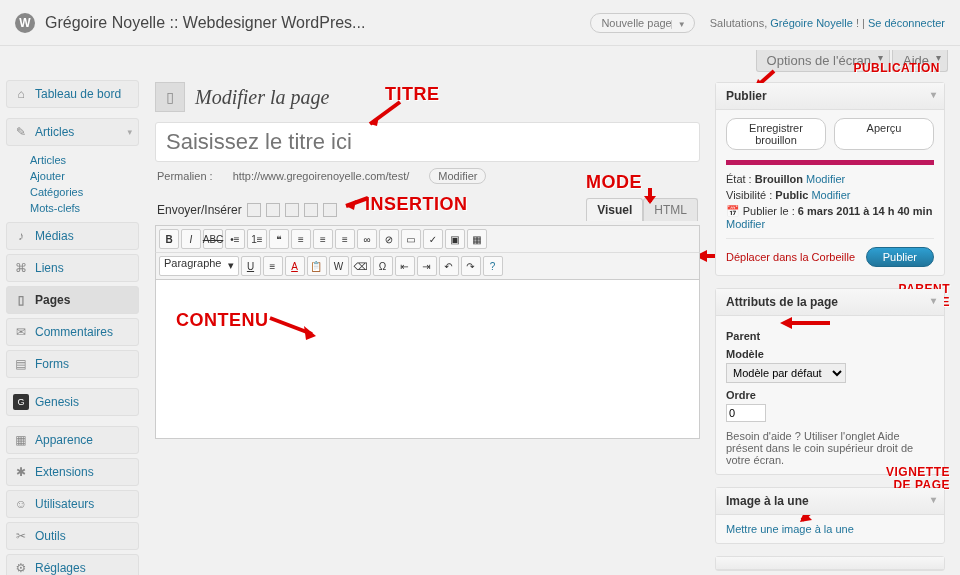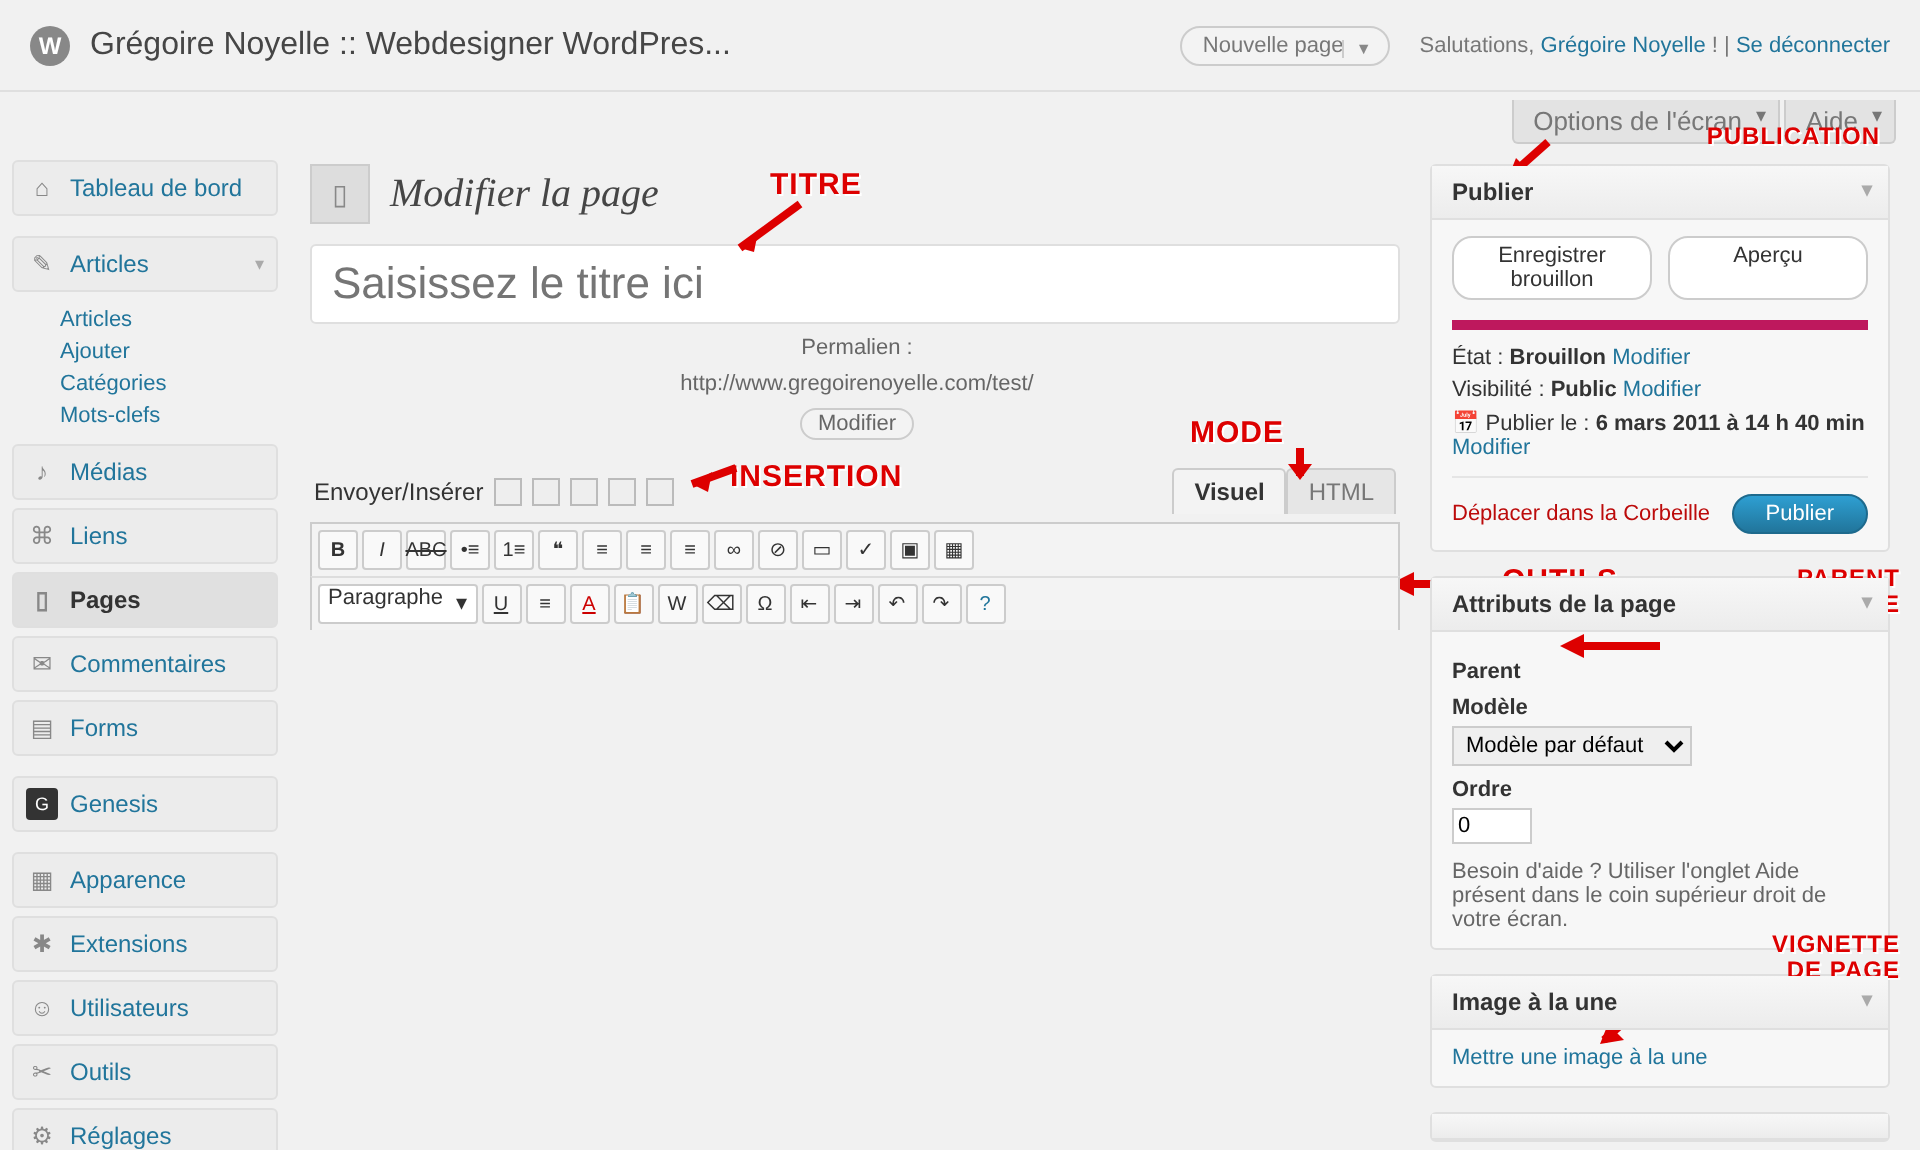--- a/index.html
+++ b/index.html
@@ -35,21 +35,21 @@
 #wpbody { flex: 1; padding: 10px 15px 20px 10px; }
 .two-col { display: flex; gap: 15px; }
 .main-col { flex: 1; min-width: 0; }
 .side-col { width: 230px; }
 
 .page-heading { display: flex; align-items: center; gap: 10px; margin-bottom: 10px; position: relative; }
 .page-heading .picon { width: 30px; height: 30px; background: #ddd; border: 1px solid #ccc; display: inline-flex; align-items: center; justify-content: center; font-size: 14px; color: #888; }
 .page-heading h2 { font-family: Georgia, serif; font-style: italic; font-weight: normal; font-size: 20px; color: #464646; }
 
 .titlebox input { width: 100%; font-size: 22px; padding: 6px 10px; border: 1px solid #dfdfdf; border-radius: 3px; color: #bbb; background: #fff; }
-.permalink-row { margin: 6px 0 12px 2px; font-size: 11px; color: #666; display: flex; align-items: center; gap: 6px; flex-direction: column; }
+.permalink-row { margin: 6px 0 12px 2px; font-size: 11px; color: #666; display: flex; align-items: center; gap: 20px; }
 .mini-btn { border: 1px solid #ccc; background: #f3f3f3; border-radius: 10px; padding: 1px 8px; font-size: 11px; cursor: pointer; }
 
 .editor-top { display: flex; align-items: center; justify-content: space-between; padding: 2px 2px 4px 2px; position: relative; }
 .media-buttons { display: flex; align-items: center; gap: 5px; font-size: 12px; }
 .media-buttons .mb { width: 14px; height: 14px; border: 1px solid #bbb; background: #eee; display: inline-block; }
 .editor-tabs { display: flex; gap: 0; }
 .editor-tabs .etab { border: 1px solid #ccc; border-bottom: none; padding: 4px 10px; font-size: 12px; background: #e6e6e6; color: #777; border-radius: 3px 3px 0 0; cursor: pointer; }
 .editor-tabs .etab.active { background: #f3f3f3; color: #333; font-weight: bold; }
 
 .toolbar { background: #f3f3f3; border: 1px solid #ccc; border-bottom: none; padding: 3px; display: flex; gap: 2px; flex-wrap: wrap; position: relative; }
@@ -67,21 +67,21 @@
 .pub-actions .wbtn { flex: 1; border: 1px solid #ccc; background: #fff; border-radius: 10px; padding: 3px 4px; font-size: 11px; cursor: pointer; text-align: center; }
 .pub-meta { border-top: 5px solid #be185d; padding-top: 8px; margin-top: 6px; }
 .pub-meta div { margin-bottom: 4px; }
 .pub-major { border-top: 1px solid #e5e5e5; margin-top: 8px; padding-top: 8px; display: flex; justify-content: space-between; align-items: center; }
 .delete-link { color: #bc0b0b; }
 .btn-primary { background: linear-gradient(#2e9fd2,#21759b); color: #fff; border: 1px solid #1e6a8d; border-radius: 11px; padding: 3px 16px; font-size: 11px; cursor: pointer; }
 .attr-label { font-weight: bold; margin: 6px 0 3px 0; }
 select.full, input.full { width: 100%; border: 1px solid #ccc; padding: 2px; font-size: 11px; }
 .help-txt { color: #666; margin-top: 8px; }
 
-.annot { position: absolute; color: #d00; font-family: Arial Black, Arial, sans-serif; font-weight: 900; font-size: 15px; text-shadow: 1px 1px 0 #fff; pointer-events: none; letter-spacing: 0.5px; white-space: nowrap; }
+.annot { position: absolute; color: #d00; font-family: Arial Black, Arial, sans-serif; font-weight: 900; font-size: 18px; text-shadow: 1px 1px 0 #fff; pointer-events: none; letter-spacing: 0.5px; white-space: nowrap; }
 .annot.small { font-size: 12px; }
 .arrow-red { position: absolute; pointer-events: none; }
 .arrow-red svg { display: block; }
 .rel { position: relative; }
 </style>
 </head>
 <body>
 
 <div id="wphead">
   <span class="logo">W</span>
@@ -264,20 +264,29 @@
           <span class="tb-btn">📋</span>
           <span class="tb-btn">W</span>
           <span class="tb-btn">⌫</span>
           <span class="tb-btn">Ω</span>
           <span class="tb-btn">⇤</span>
           <span class="tb-btn">⇥</span>
           <span class="tb-btn">↶</span>
           <span class="tb-btn">↷</span>
           <span class="tb-btn" style="color:#21759b">?</span>
         </div>
+        <div class="editor-content rel">
+          <span class="annot" style="left:20px;top:30px">CONTENU</span>
+          <span class="arrow-red" style="left:110px;top:34px">
+              <svg width="60" height="30">
+                <path d="M4 4 L46 20" stroke="#d00" stroke-width="4"></path>
+                <path d="M50 22 L38 12 L40 26 Z" fill="#d00"></path>
+              </svg>
+            </span>
+        </div>
 
       </div>
 
       <div class="side-col">
 
         <div class="postbox rel">
           <span class="annot small" style="right:4px;top:-22px">PUBLICATION</span>
           <span class="arrow-red" style="left:32px;top:-14px">
               <svg width="30" height="24">
                 <path d="M26 2 L8 18" stroke="#d00" stroke-width="4"></path>

